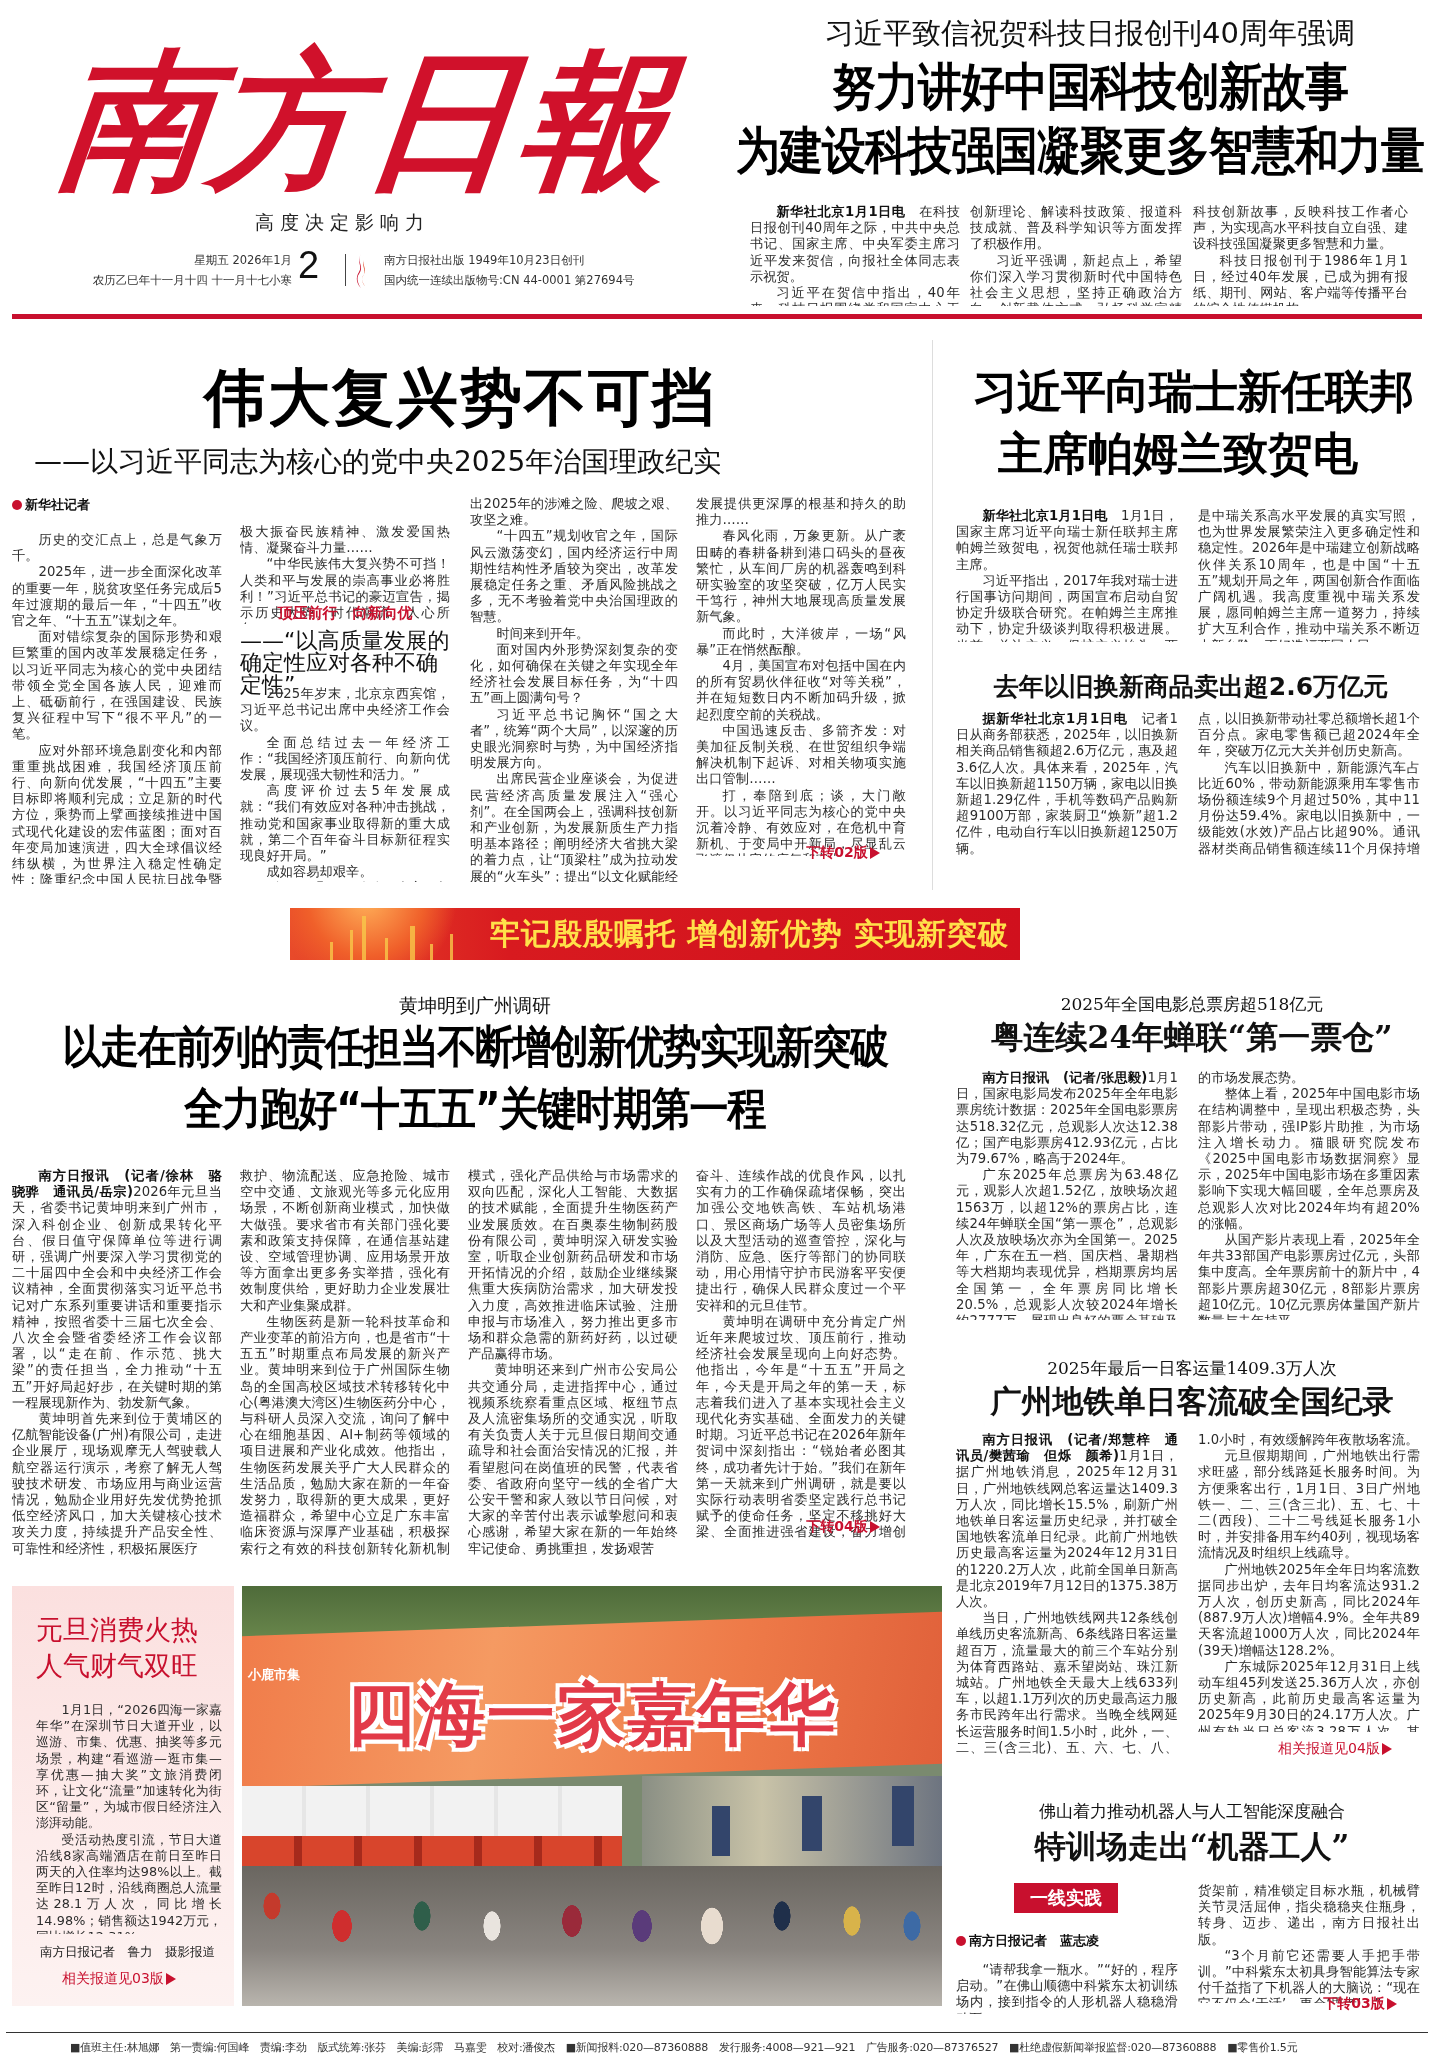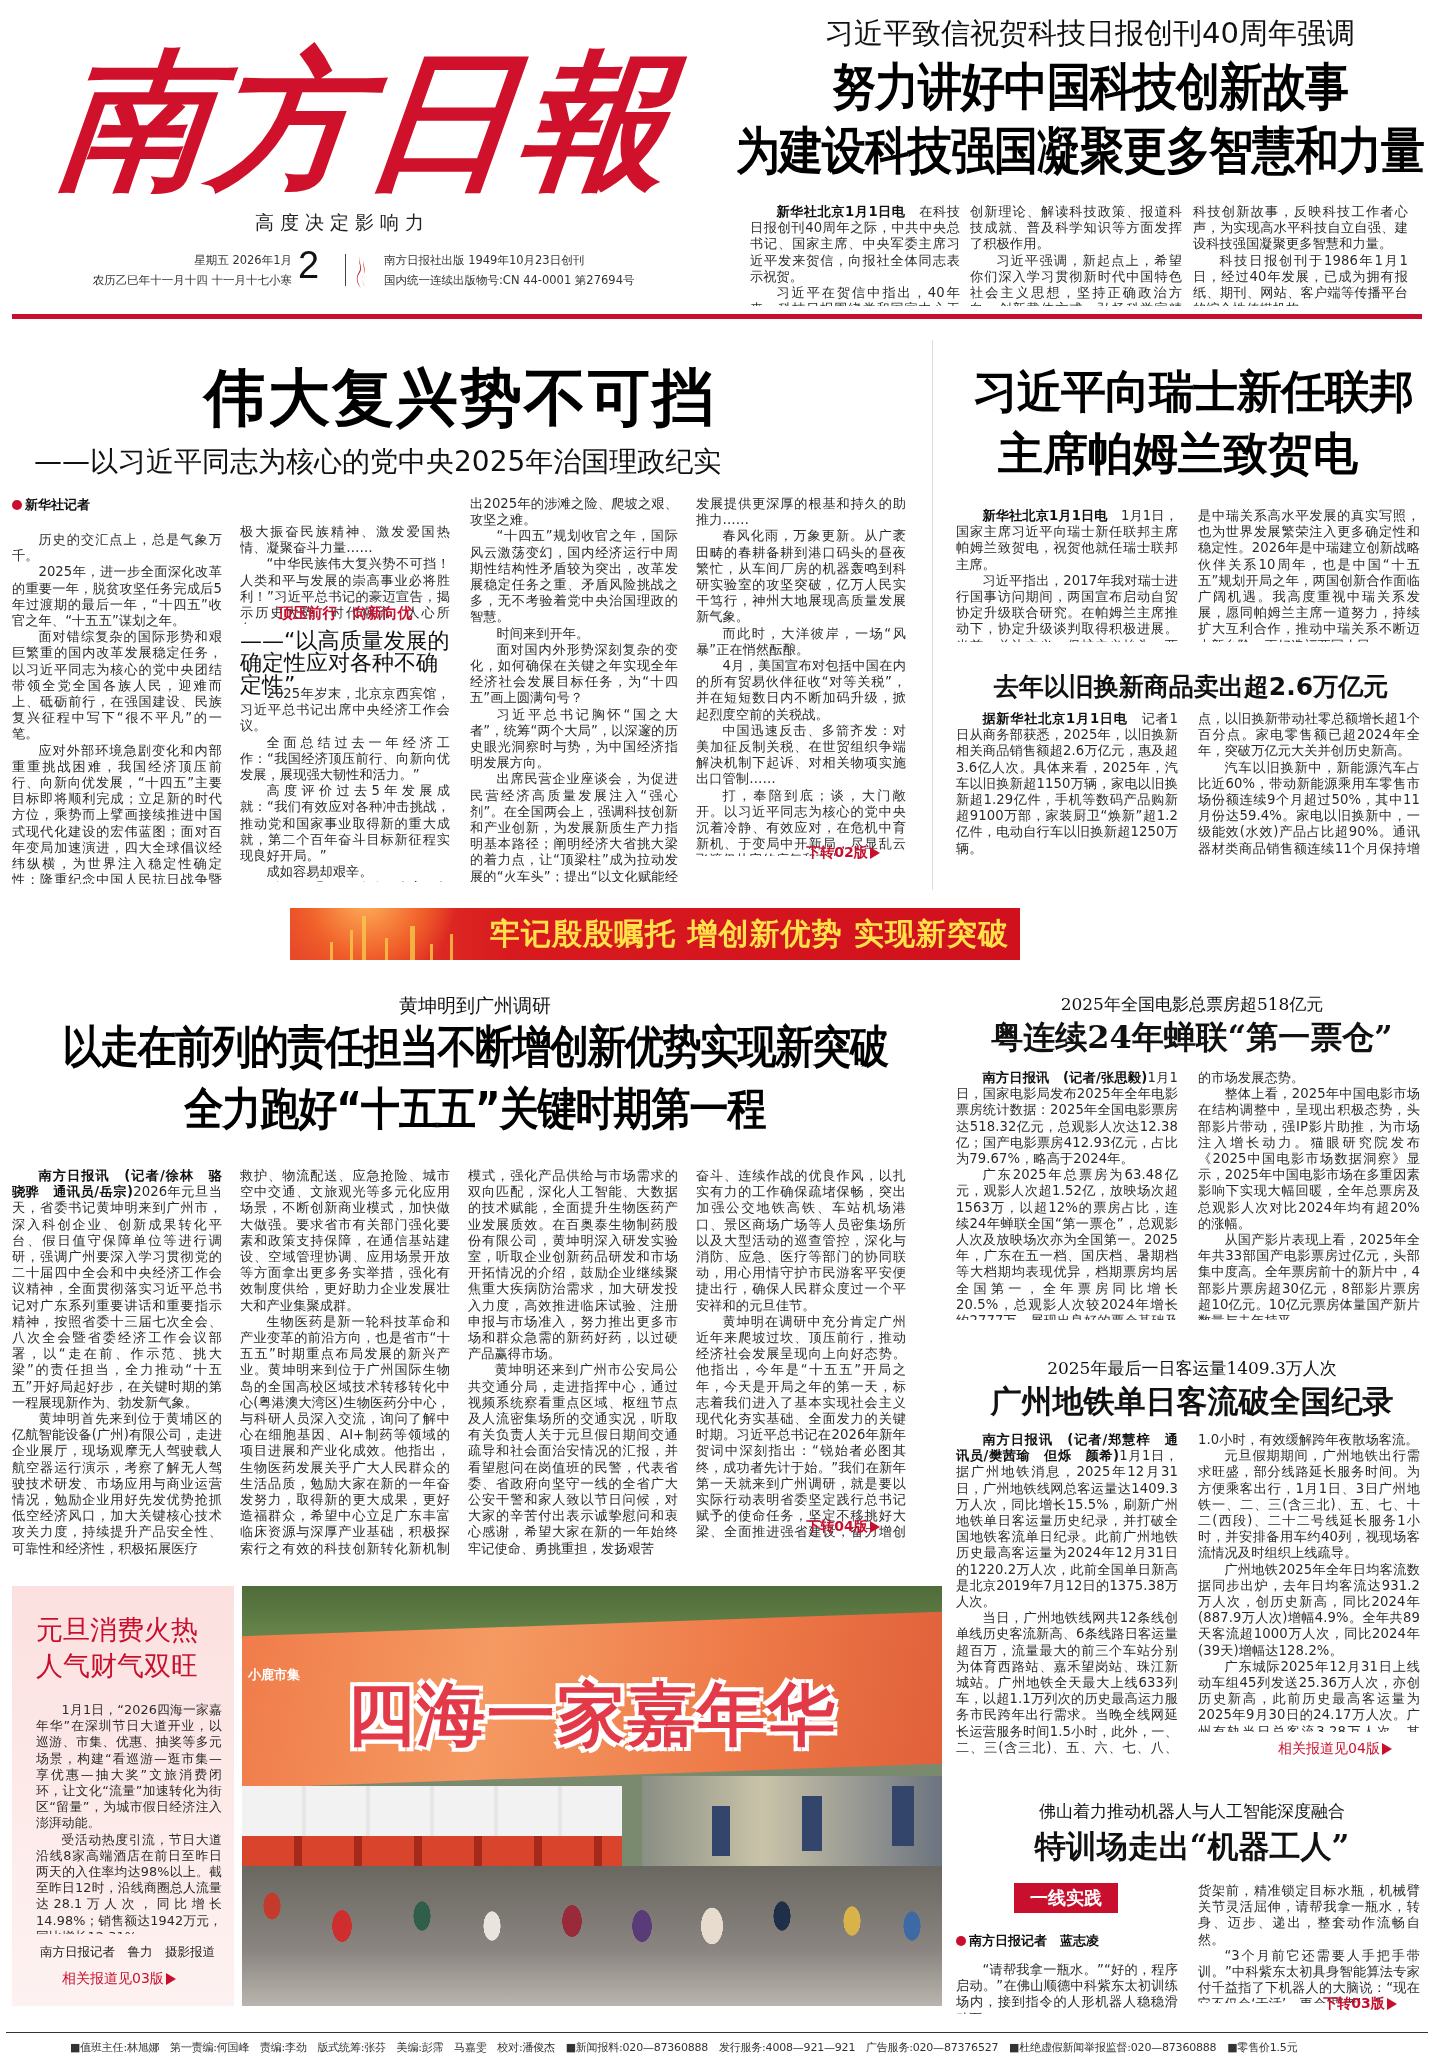--- a/index.html
+++ b/index.html
@@ -266,21 +266,21 @@
 <div class="abs" style="left:950px; top:1800px; width:484px; text-align:center; font-size:17px; color:#111; white-space:nowrap;">佛山着力推动机器人与人工智能深度融合</div>
 <div class="abs serif" style="left:950px; top:1826px; width:484px; text-align:center; font-size:31px; font-weight:bold; color:#111; white-space:nowrap;">特训场走出“机器工人”</div>
 <div class="abs tag-box" style="left:1014px; top:1883px; width:104px;">一线实践</div>
 <div class="abs" style="left:956px; top:1932px; font-size:13px; font-weight:bold; color:#111;">
   <span class="dot"></span><span>南方日报记者　蓝志凌</span>
 </div>
 <div class="col body-text" style="left:956px; top:1962px; width:222px; height:52px;">
   <p>“请帮我拿一瓶水。”“好的，程序启动。”在佛山顺德中科紫东太初训练场内，接到指令的人形机器人稳稳滑动至</p>
 </div>
 <div class="col body-text" style="left:1198px; top:1883px; width:222px; height:120px;">
-  <p class="noindent">货架前，精准锁定目标水瓶，机械臂关节灵活屈伸，请帮我拿一瓶水，转身、迈步、递出，整套动作流畅自然。</p>
+  <p class="noindent">货架前，精准锁定目标水瓶，机械臂关节灵活屈伸，指尖稳稳夹住瓶身，转身、迈步、递出，南方日报社出版。</p>
   <p>“3个月前它还需要人手把手带训。”中科紫东太初具身智能算法专家付千益指了下机器人的大脑说：“现在它不仅会‘干活’，更会‘思考’。”</p>
 </div>
 <div class="abs turn" style="left:1300px; top:1995px; width:120px;">
   <span>下转03版</span><span class="tri"></span>
 </div>
 
 <div class="abs bottom-rule"></div>
 <div class="abs footer-line">■值班主任:林旭娜　第一责编:何国峰　责编:李劲　版式统筹:张芬　美编:彭霈　马嘉雯　校对:潘俊杰　■新闻报料:020—87360888　发行服务:4008—921—921　广告服务:020—87376527　■杜绝虚假新闻举报监督:020—87360888　■零售价1.5元</div>
 
 </body></html>

